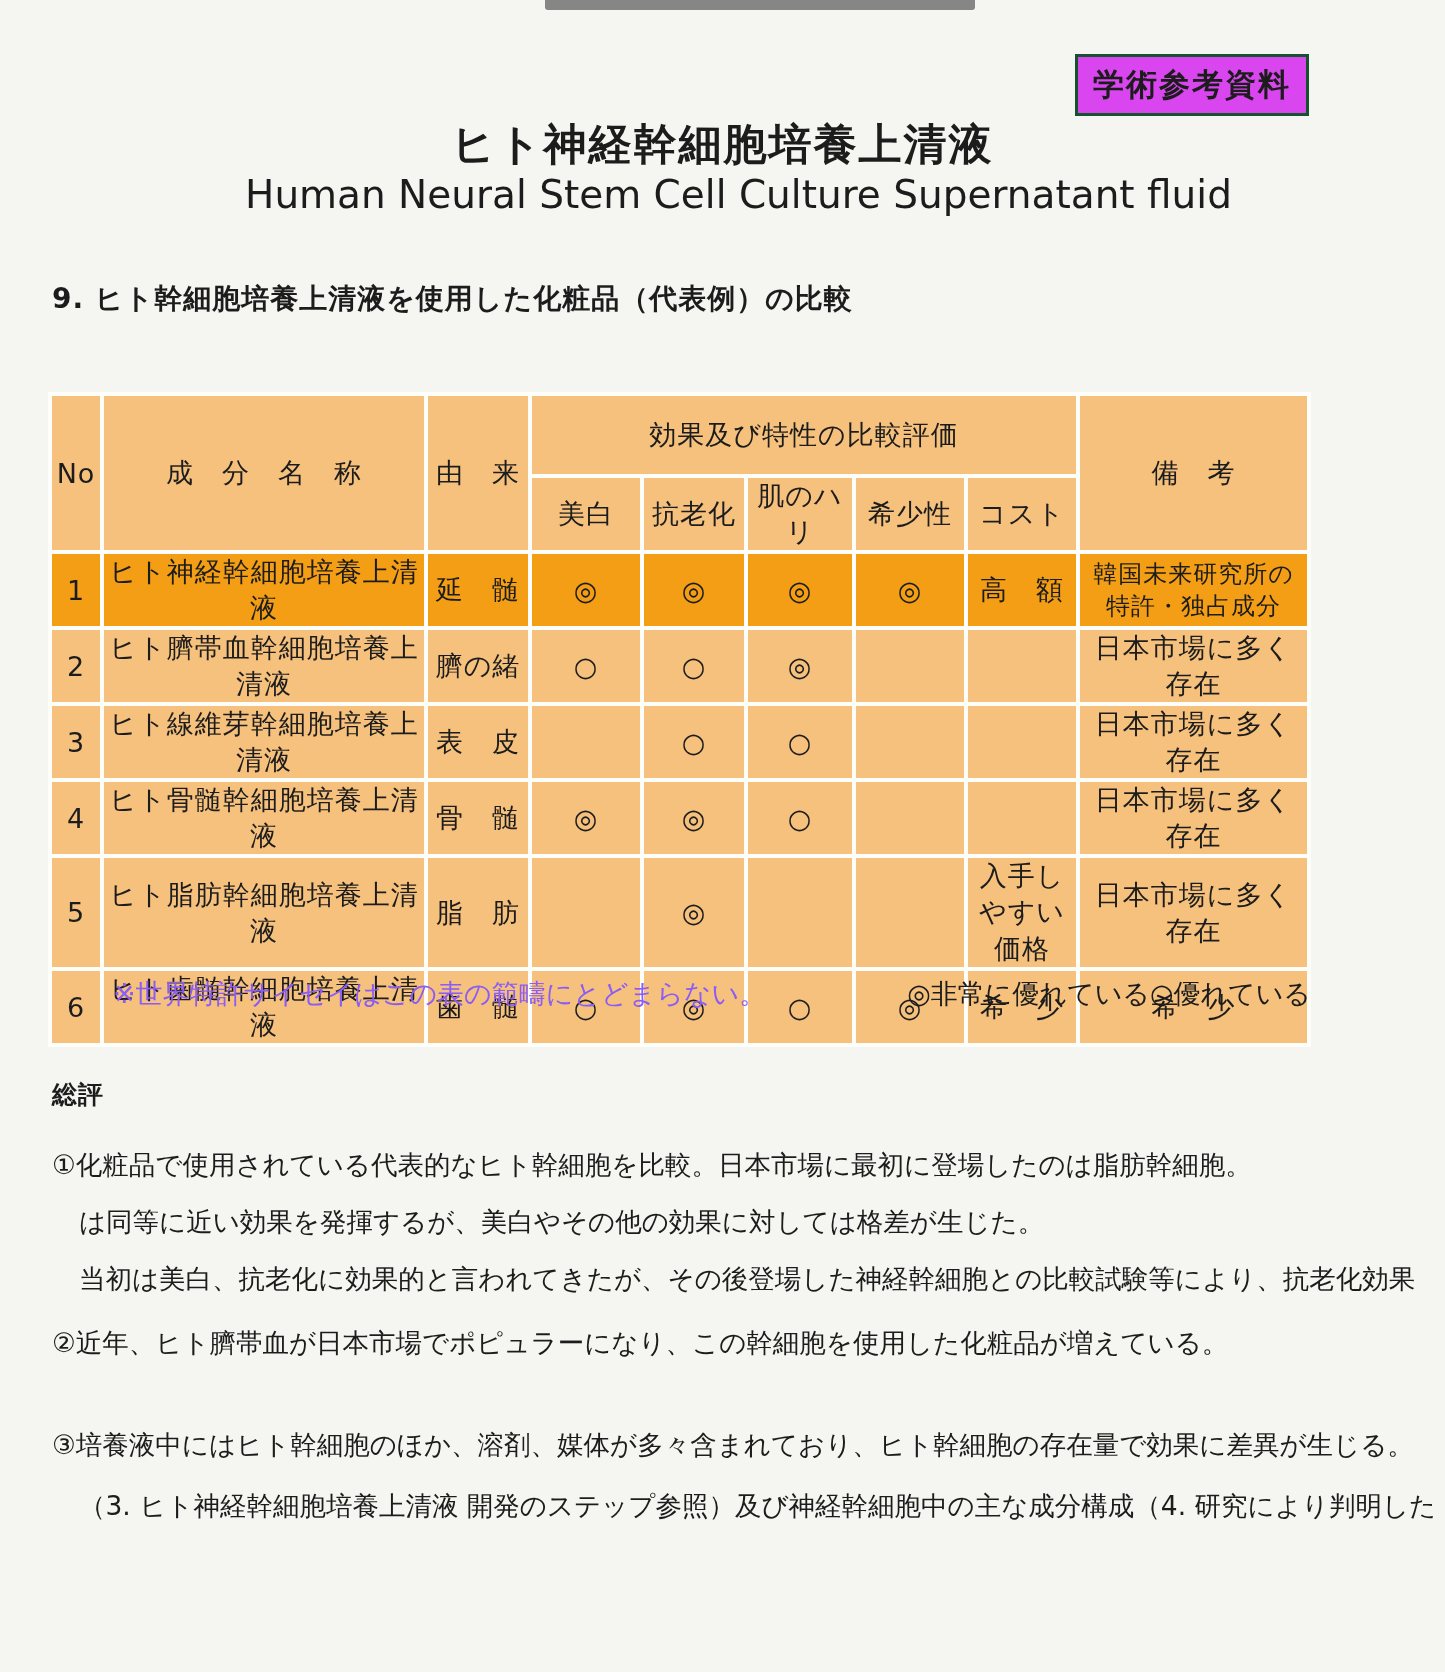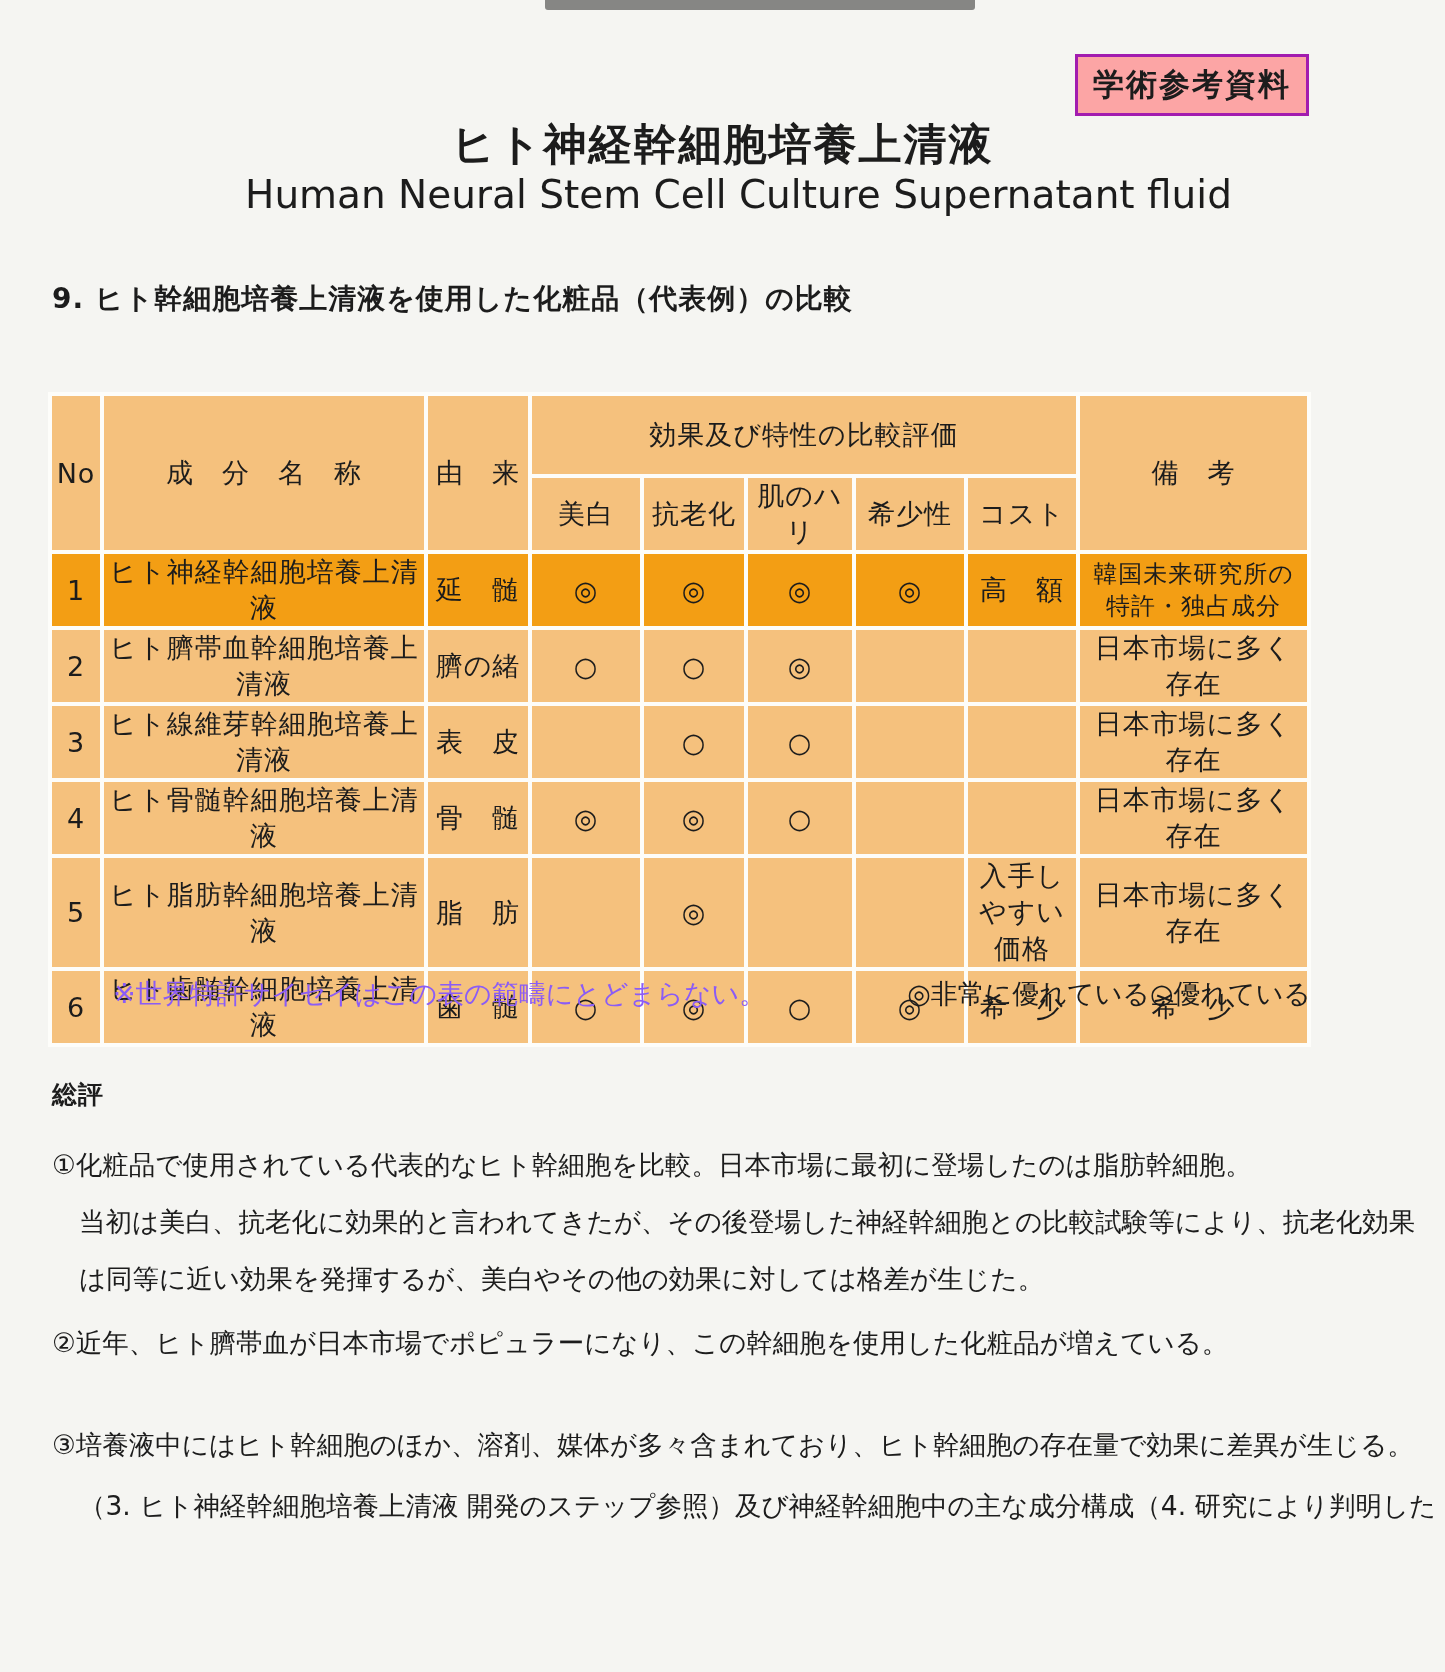--- a/index.html
+++ b/index.html
@@ -8,21 +8,21 @@
     height:1672px;
     position:relative;
     background:#f5f5f2;
     color:#1c1c1c;
     font-family:"DejaVu Sans","Liberation Sans",sans-serif;
     overflow:hidden;
   }
   .scan-edge { position:absolute; top:0; left:545px; width:430px; height:10px; background:#2a2a2a; opacity:.55; border-radius:0 0 3px 3px; }
   .badge {
     position:absolute; top:54px; right:136px;
-    border:3px solid #a21caf; background:#fca5a5;
+    border:3px solid #14532d; background:#d946ef;
     padding:7px 15px; font-size:31px; font-weight:600; letter-spacing:2px;
   }
   .title {
     position:absolute; top:116px; left:0; width:100%;
     text-align:center; font-size:43px; font-weight:bold; letter-spacing:2px;
   }
   .subtitle {
     position:absolute; top:172px; left:16px; width:100%;
     text-align:center; font-size:39px;
   }
@@ -182,22 +182,22 @@
   <span class="legend">
     <span>◎非常に優れている</span>
     <span>○優れている</span>
   </span>
 </div>
 
 <div class="summary-heading">総評</div>
 
 <div class="para p1">
   <div class="line">①化粧品で使用されている代表的なヒト幹細胞を比較。日本市場に最初に登場したのは脂肪幹細胞。</div>
+  <div class="line cont">は同等に近い効果を発揮するが、美白やその他の効果に対しては格差が生じた。</div>
   <div class="line cont">当初は美白、抗老化に効果的と言われてきたが、その後登場した神経幹細胞との比較試験等により、抗老化効果</div>
-  <div class="line cont">は同等に近い効果を発揮するが、美白やその他の効果に対しては格差が生じた。</div>
 </div>
 
 <div class="para p2">
   <div class="line">②近年、ヒト臍帯血が日本市場でポピュラーになり、この幹細胞を使用した化粧品が増えている。</div>
 </div>
 
 <div class="para p3">
   <div class="line">③培養液中にはヒト幹細胞のほか、溶剤、媒体が多々含まれており、ヒト幹細胞の存在量で効果に差異が生じる。</div>
 </div>
 

